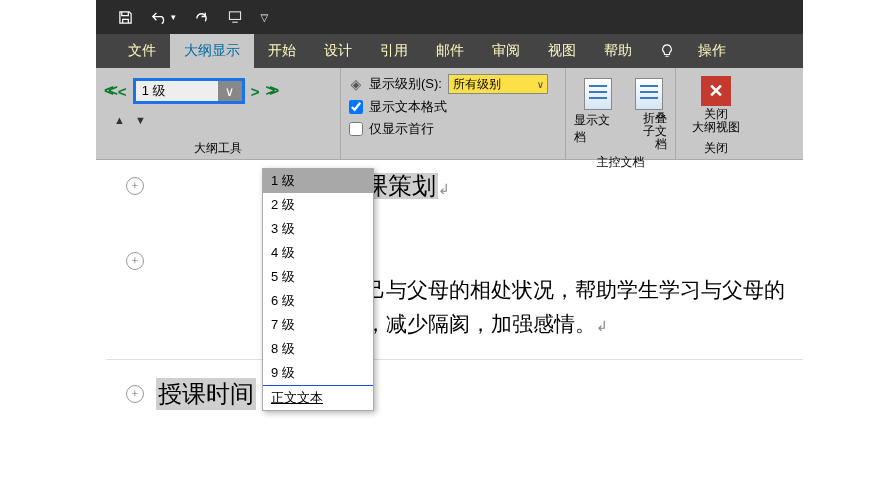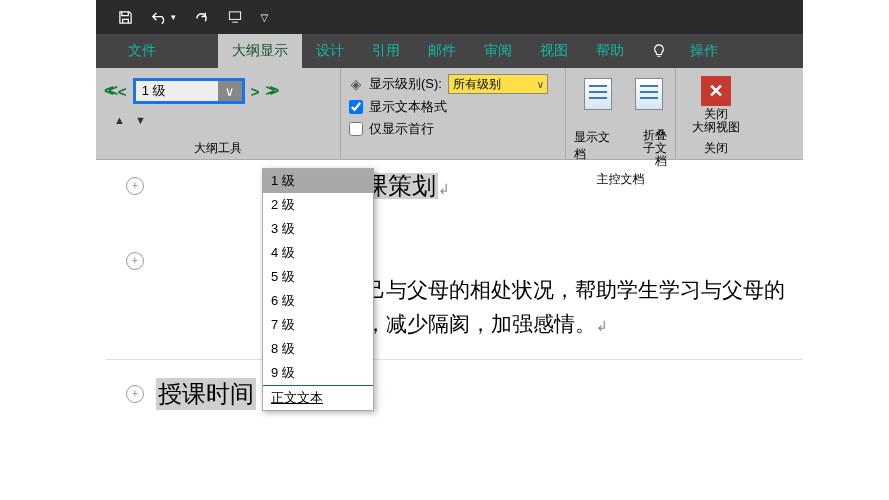--- a/index.html
+++ b/index.html
@@ -4,22 +4,22 @@
 <style>
 * { margin: 0; padding: 0; box-sizing: border-box; }
 body { font-family: "Microsoft YaHei", "SimSun", sans-serif; font-size: 13px; background: #fff; width: 889px; height: 500px; overflow: hidden; position: relative; }
 
 
 .titlebar { background: #2b2b2b; height: 34px; display: flex; align-items: center; padding-left: 22px; margin-left: 96px; margin-right: 86px; }
 .titlebar .tb-btn { color: #fff; margin-right: 18px; display: flex; align-items: center; }
 
 
 .ribbon-tabs { background: #444444; height: 34px; display: flex; align-items: stretch; margin-left: 96px; margin-right: 86px; padding-left: 18px; }
-.ribbon-tab { color: #14b8a6; padding: 0 14px; display: flex; align-items: center; font-size: 14px; }
-.ribbon-tab.active { background: #c8c8c8; color: #14532d; margin-left: 48px; }
+.ribbon-tab { color: #fef9c3; padding: 0 14px; display: flex; align-items: center; font-size: 14px; }
+.ribbon-tab.active { background: #c8c8c8; color: #0369a1; }
 .ribbon-tab.help { display: flex; align-items: center; gap: 24px; }
 
 
 .ribbon { background: #c8c8c8; height: 92px; display: flex; margin-left: 96px; margin-right: 86px; position: relative; border-bottom: 1px solid #aaa; }
 .ribbon-group { border-right: 1px solid #a8a8a8; display: flex; flex-direction: column; padding: 6px 8px 2px 8px; }
 .ribbon-group-label { text-align: center; font-size: 12px; color: #000000; margin-top: auto; padding-top: 2px; }
 
 
 .grp-outline { width: 245px; }
 .outline-row1 { display: flex; align-items: center; gap: 6px; margin-top: 4px; }
@@ -34,21 +34,21 @@
 .grp-options { width: 225px; padding-top: 6px; }
 .opt-row { display: flex; align-items: center; gap: 6px; margin-bottom: 4px; font-size: 13px; }
 .opt-row input[type=checkbox] { width: 14px; height: 14px; }
 .show-level-select { border: 1px solid #888; background: #fde047; width: 100px; height: 20px; display: flex; align-items: center; padding-left: 4px; position: relative; font-size: 12px; }
 .show-level-select .chev2 { position: absolute; right: 3px; font-size: 10px; color: #444; }
 .dot-icon { width: 14px; height: 14px; display: inline-flex; align-items: center; justify-content: center; font-size: 14px; color: #555; }
 
 
 .grp-master { width: 110px; align-items: center; }
 .big-icons { display: flex; gap: 10px; padding-top: 4px; }
-.big-icon { display: flex; flex-direction: column; align-items: center; font-size: 12px; gap: 19px; }
+.big-icon { display: flex; flex-direction: column; align-items: center; font-size: 12px; gap: 2px; }
 .docicon { width: 28px; height: 32px; border: 1px solid #888; background: linear-gradient(#fff,#d5e5f5); position: relative; }
 .docicon::before { content:""; position: absolute; left: 4px; right: 4px; top: 6px; height: 2px; background: #3a7abd; }
 .docicon::after { content:""; position: absolute; left: 4px; right: 4px; top: 12px; height: 2px; background: #3a7abd; box-shadow: 0 6px 0 #3a7abd; }
 
 
 .grp-close { width: 80px; align-items: center; }
 .close-x { width: 30px; height: 30px; background: #c43a2f; color: #fff; display: flex; align-items: center; justify-content: center; font-size: 18px; font-weight: bold; margin-top: 2px; }
 
 
 .dropdown { position: absolute; left: 262px; top: 168px; width: 112px; background: #fff; border: 1px solid #aaa; box-shadow: 2px 2px 6px rgba(0,0,0,0.3); z-index: 50; }
@@ -93,20 +93,21 @@
         <rect x="2" y="2" width="12" height="8" fill="none" stroke="#fff"></rect>
         <path stroke="#fff" d="M5 13h6"></path>
       </svg>
   </span>
   <span class="tb-btn" style="color:#fff;font-size:10px">▽</span>
 </div>
 
 <div class="ribbon-tabs">
   <div class="ribbon-tab">文件</div>
   <div class="ribbon-tab active">大纲显示</div>
+  <div class="ribbon-tab">开始</div>
   <div class="ribbon-tab">设计</div>
   <div class="ribbon-tab">引用</div>
   <div class="ribbon-tab">邮件</div>
   <div class="ribbon-tab">审阅</div>
   <div class="ribbon-tab">视图</div>
   <div class="ribbon-tab">帮助</div>
   <div class="ribbon-tab help">
     <svg width="14" height="14" viewBox="0 0 16 16">
         <path fill="none" stroke="#fff" stroke-width="1.2" d="M8 1a5 5 0 0 1 3 9v2H5v-2a5 5 0 0 1 3-9z M6 14h4"></path>
       </svg>

